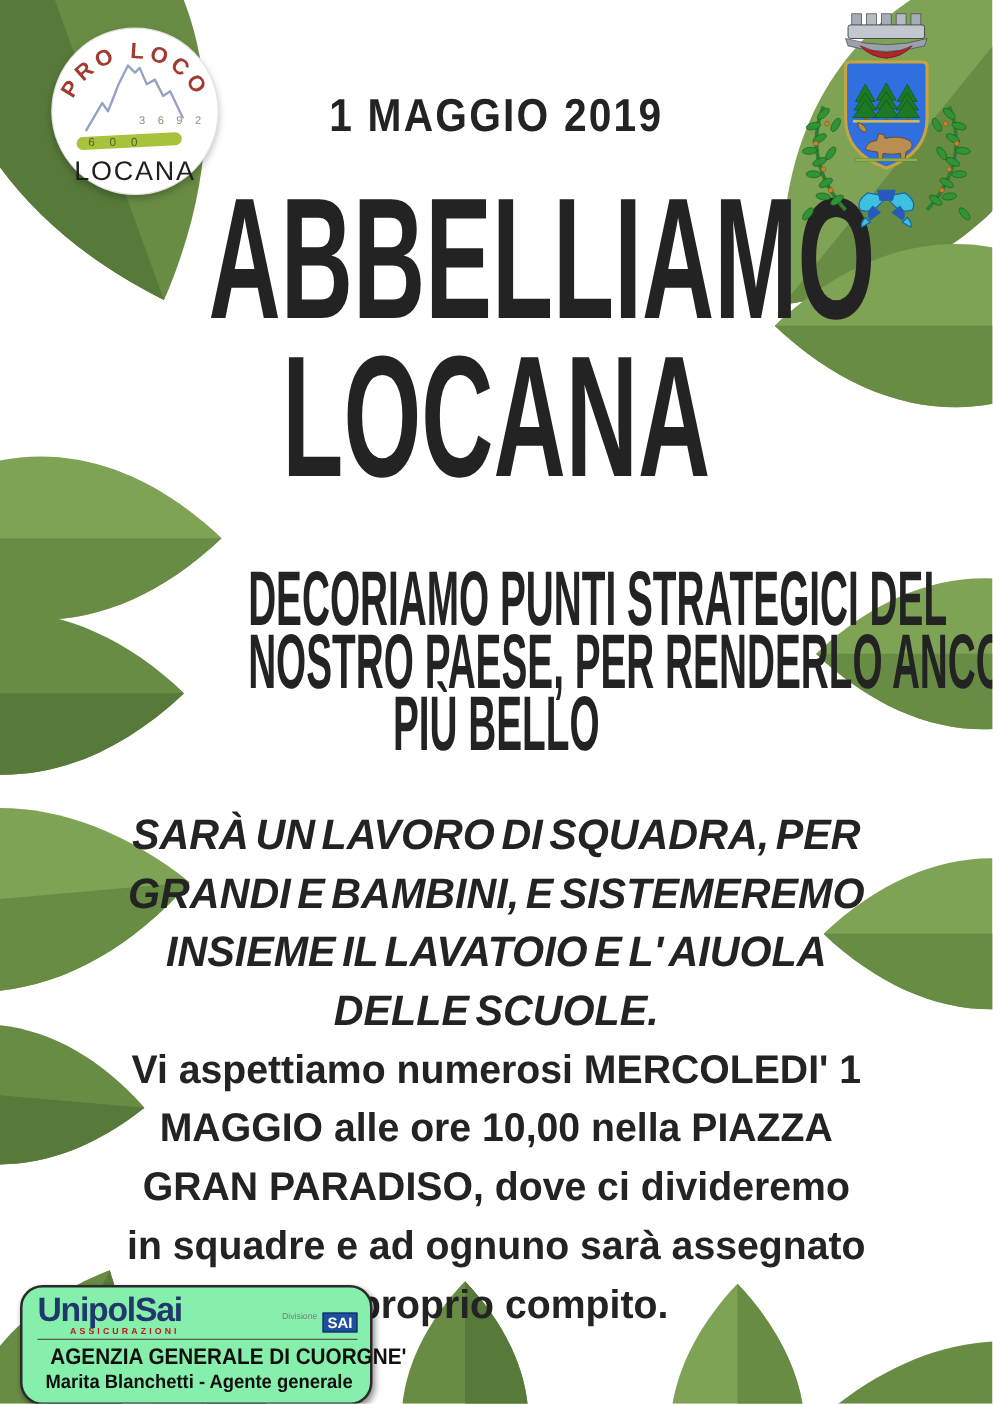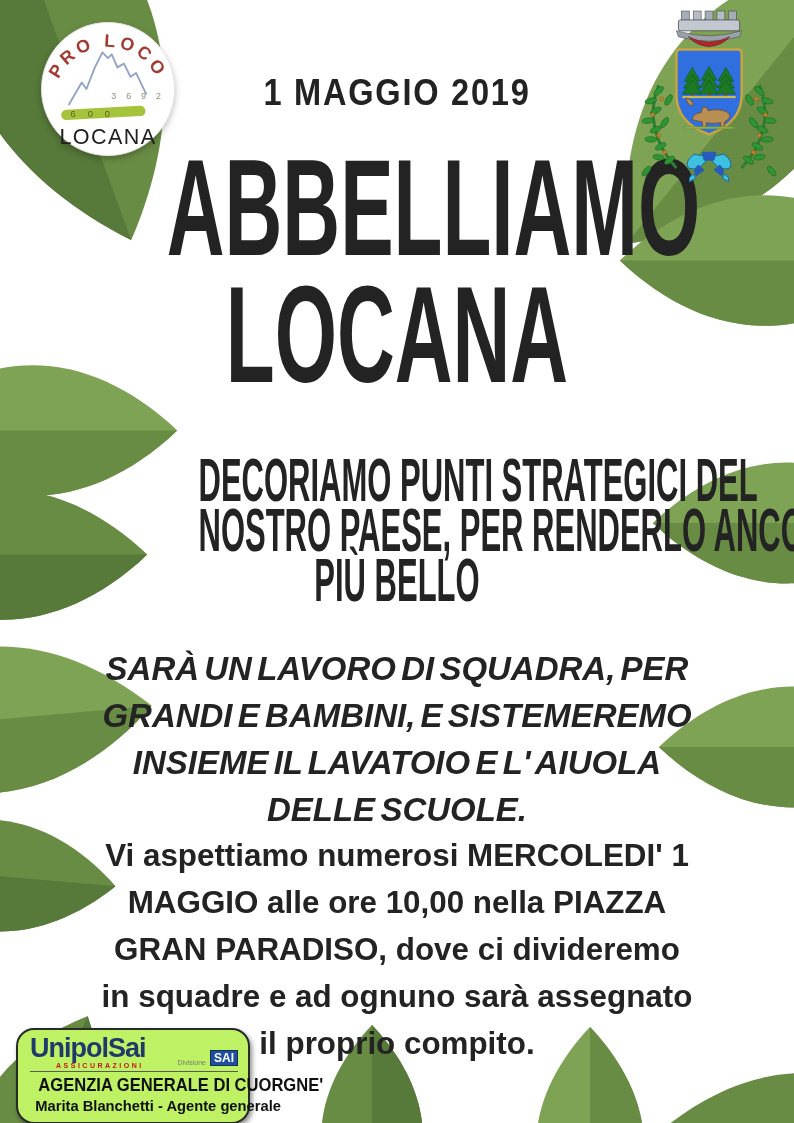--- a/index.html
+++ b/index.html
@@ -40,31 +40,31 @@
   .info{
     top:832px;font-size:32px;font-weight:bold;line-height:47px;
     transform:scaleX(.98);
   }
   
   .proloco{position:absolute;left:33px;top:14px;width:150px;height:150px;z-index:3;
            filter:drop-shadow(0 3px 3px rgba(0,0,0,.25));}
   .crest{position:absolute;left:633px;top:4px;width:158px;height:178px;z-index:3;}
   
   .sponsor{
-    position:absolute;left:16px;top:1028px;width:234px;z-index:4;
-    background:#bef264;border:2px solid #2a2a2a;border-radius:18px;
+    position:absolute;left:16px;top:1028px;width:282px;z-index:4;
+    background:#86efac;border:2px solid #2a2a2a;border-radius:18px;
     box-shadow:2px 3px 5px rgba(0,0,0,.45);
     padding:5px 10px 7px 12px;box-sizing:border-box;text-align:center;
   }
   .sp-row1{display:flex;align-items:flex-end;justify-content:space-between;
            border-bottom:1.5px solid #5a5a5a;padding-bottom:2px;}
   .sp-brandwrap{text-align:left;line-height:1;}
   .sp-brand{font-size:27px;font-weight:bold;color:var(--brand-navy,#21386b);letter-spacing:-1px;}
   .sp-assic{font-size:7px;font-weight:bold;color:var(--brand-red,#c4161c);letter-spacing:2.5px;margin-left:26px;}
-  .sp-divwrap{display:flex;align-items:flex-end;gap:4px;padding-bottom:3px;}
+  .sp-divwrap{display:flex;align-items:flex-start;gap:4px;padding-bottom:3px;}
   .sp-div{font-size:7px;color:#7a7a7a;}
   .sp-sai{font-size:12px;font-weight:bold;color:#fff;background:var(--sai-blue,#1d4f9e);
           border:1px solid #10315f;padding:1px 3px;line-height:1;}
   .sp-agency{font-size:18px;font-weight:bold;color:#101010;margin-top:3px;
              transform:scaleX(.92);transform-origin:50% 50%;white-space:nowrap;letter-spacing:0;}
   .sp-agent{font-size:15.5px;font-weight:bold;color:#101010;margin-top:1px;
             transform:scaleX(.95);transform-origin:50% 50%;white-space:nowrap;}
 </style>
 </head>
 <body>

